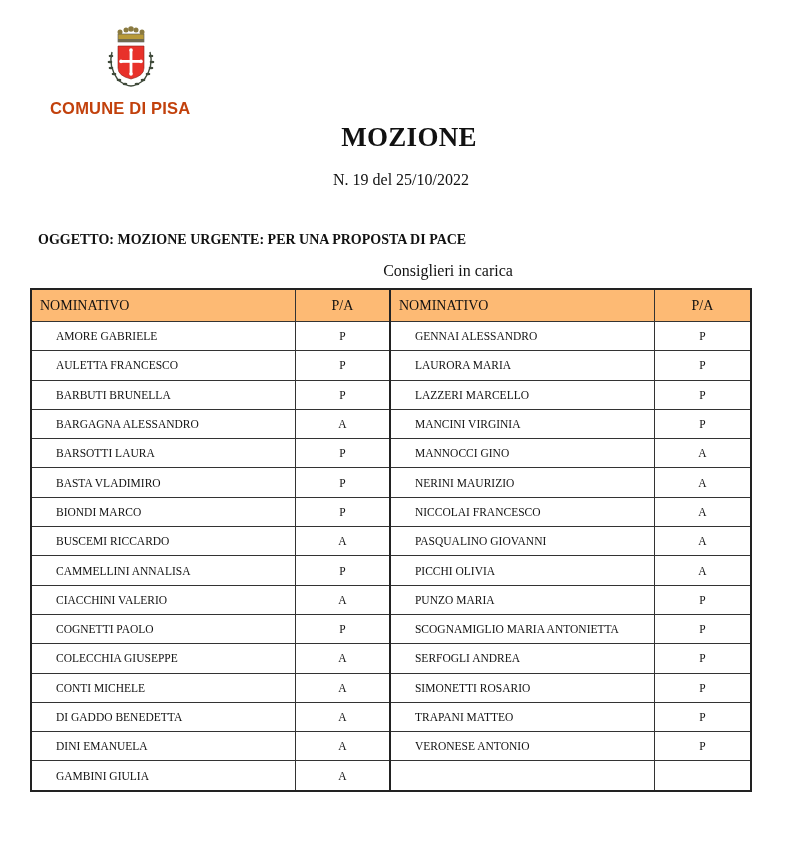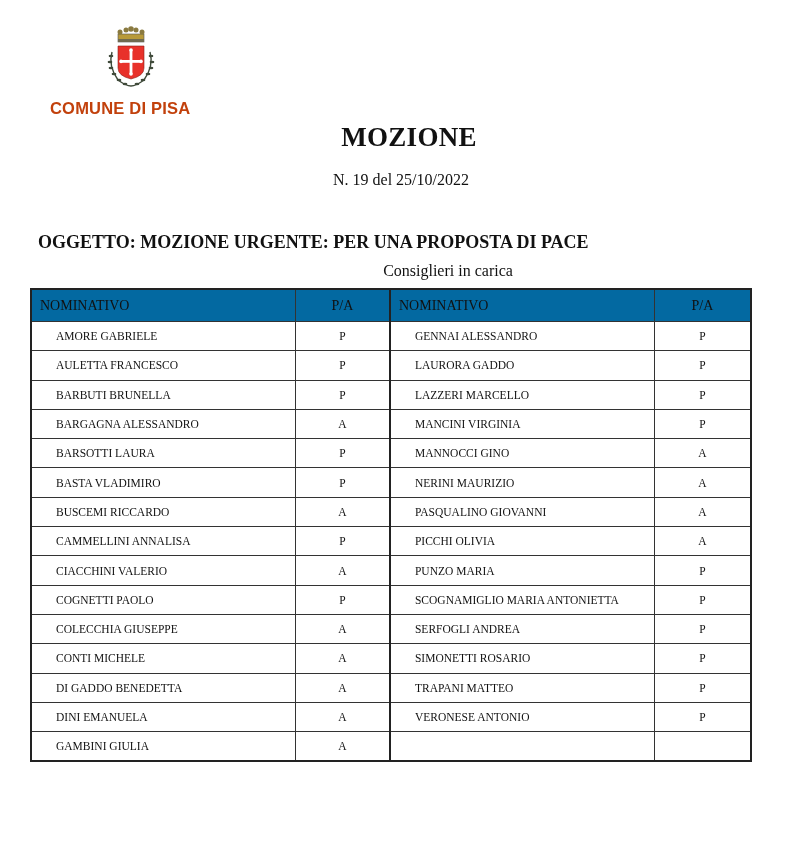--- a/index.html
+++ b/index.html
@@ -1,25 +1,25 @@
 <!DOCTYPE html>
 <html><head>
 <meta charset="utf-8">
 <style>
   html, body { margin: 0; padding: 0; background: #ffffff; }
   body { width: 802px; height: 850px; position: relative; overflow: hidden; font-family: "Liberation Serif", "DejaVu Serif", serif; color: #111; }
   .logo { position: absolute; left: 98px; top: 24px; width: 66px; height: 72px; }
   .comune { position: absolute; left: 50px; top: 99px; font-family: "Liberation Sans", "DejaVu Sans", sans-serif; font-weight: bold; font-size: 16.5px; letter-spacing: 0.2px; color: #c2410c; }
   .title { position: absolute; left: 8px; width: 802px; top: 122px; text-align: center; font-weight: bold; font-size: 27px; letter-spacing: 0.3px; }
   .number { position: absolute; left: 0; width: 802px; top: 171px; text-align: center; font-size: 16px; }
-  .oggetto { position: absolute; left: 38px; top: 232px; font-weight: bold; font-size: 18px; }
+  .oggetto { position: absolute; left: 38px; top: 232px; font-weight: bold; font-size: 14px; }
   .subtitle { position: absolute; left: 0; width: 802px; top: 262px; text-align: center; font-size: 16px; margin-left: 47px; }
   table { position: absolute; left: 30px; top: 288px; width: 722px; border-collapse: collapse; border: 2px solid #222; }
   td, th { border: 1.5px solid #333; height: 28.3px; padding: 0; font-size: 11.5px; font-weight: normal; }
-  th { background: #0369a1; font-size: 14px; height: 31px; }
+  th { background: #fdba74; font-size: 14px; height: 31px; }
   .name { text-align: left; padding-left: 24px; }
   th.name { padding-left: 8px; }
   .pa { text-align: center; }
   col.c1 { width: 265px; } col.c2 { width: 95px; } col.c3 { width: 265px; } col.c4 { width: 97px; }
   td.mid-sep, th.mid-sep { border-left: 2.5px solid #222; }
 </style>
 </head>
 <body>
 
 <div class="logo">
@@ -89,21 +89,21 @@
   <tbody id="rows">
       <tr>
         <td class="name">AMORE GABRIELE</td>
         <td class="pa">P</td>
         <td class="name mid-sep">GENNAI ALESSANDRO</td>
         <td class="pa">P</td>
       </tr>
       <tr>
         <td class="name">AULETTA FRANCESCO</td>
         <td class="pa">P</td>
-        <td class="name mid-sep">LAURORA GADDO</td>
+        <td class="name mid-sep">LAURORA MARIA</td>
         <td class="pa">P</td>
       </tr>
       <tr>
         <td class="name">BARBUTI BRUNELLA</td>
         <td class="pa">P</td>
         <td class="name mid-sep">LAZZERI MARCELLO</td>
         <td class="pa">P</td>
       </tr>
       <tr>
         <td class="name">BARGAGNA ALESSANDRO</td>
@@ -114,20 +114,26 @@
       <tr>
         <td class="name">BARSOTTI LAURA</td>
         <td class="pa">P</td>
         <td class="name mid-sep">MANNOCCI GINO</td>
         <td class="pa">A</td>
       </tr>
       <tr>
         <td class="name">BASTA VLADIMIRO</td>
         <td class="pa">P</td>
         <td class="name mid-sep">NERINI MAURIZIO</td>
+        <td class="pa">A</td>
+      </tr>
+      <tr>
+        <td class="name">BIONDI MARCO</td>
+        <td class="pa">P</td>
+        <td class="name mid-sep">NICCOLAI FRANCESCO</td>
         <td class="pa">A</td>
       </tr>
       <tr>
         <td class="name">BUSCEMI RICCARDO</td>
         <td class="pa">A</td>
         <td class="name mid-sep">PASQUALINO GIOVANNI</td>
         <td class="pa">A</td>
       </tr>
       <tr>
         <td class="name">CAMMELLINI ANNALISA</td>

